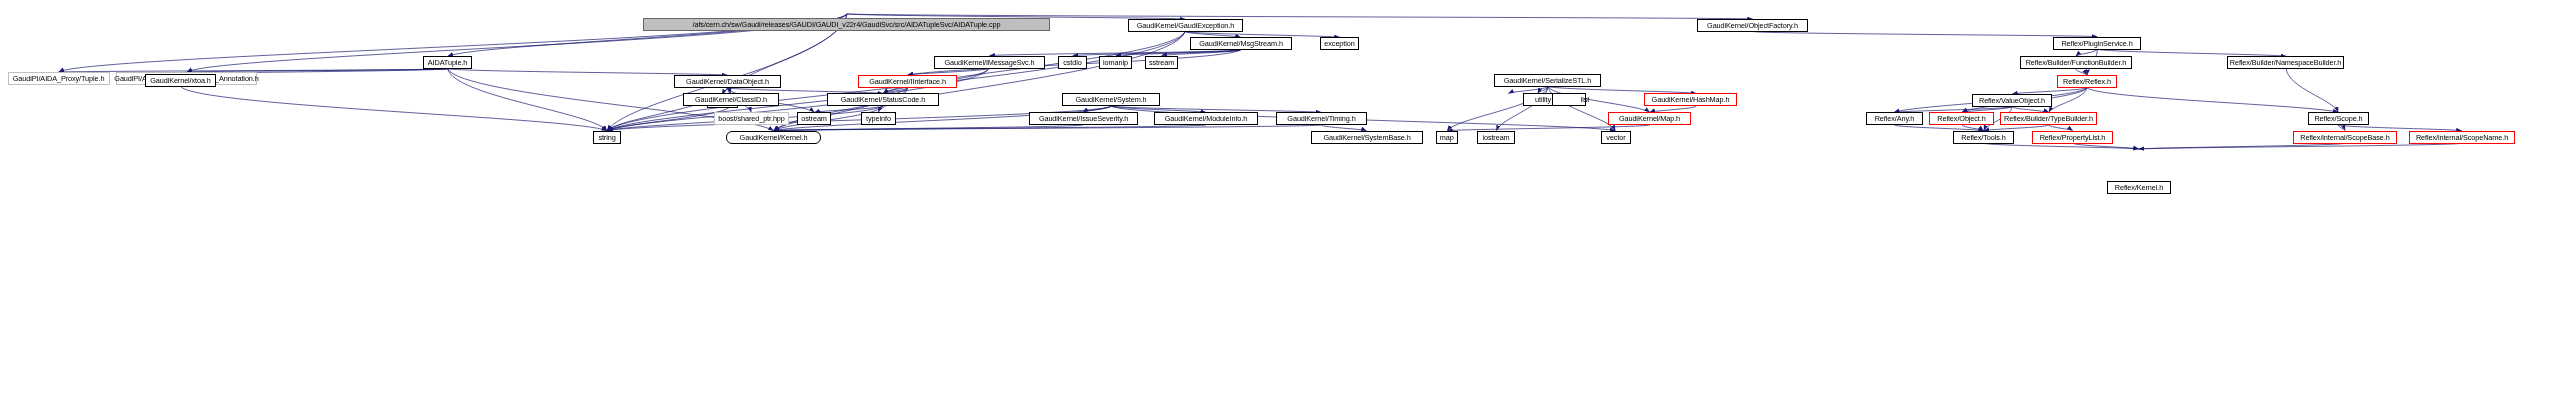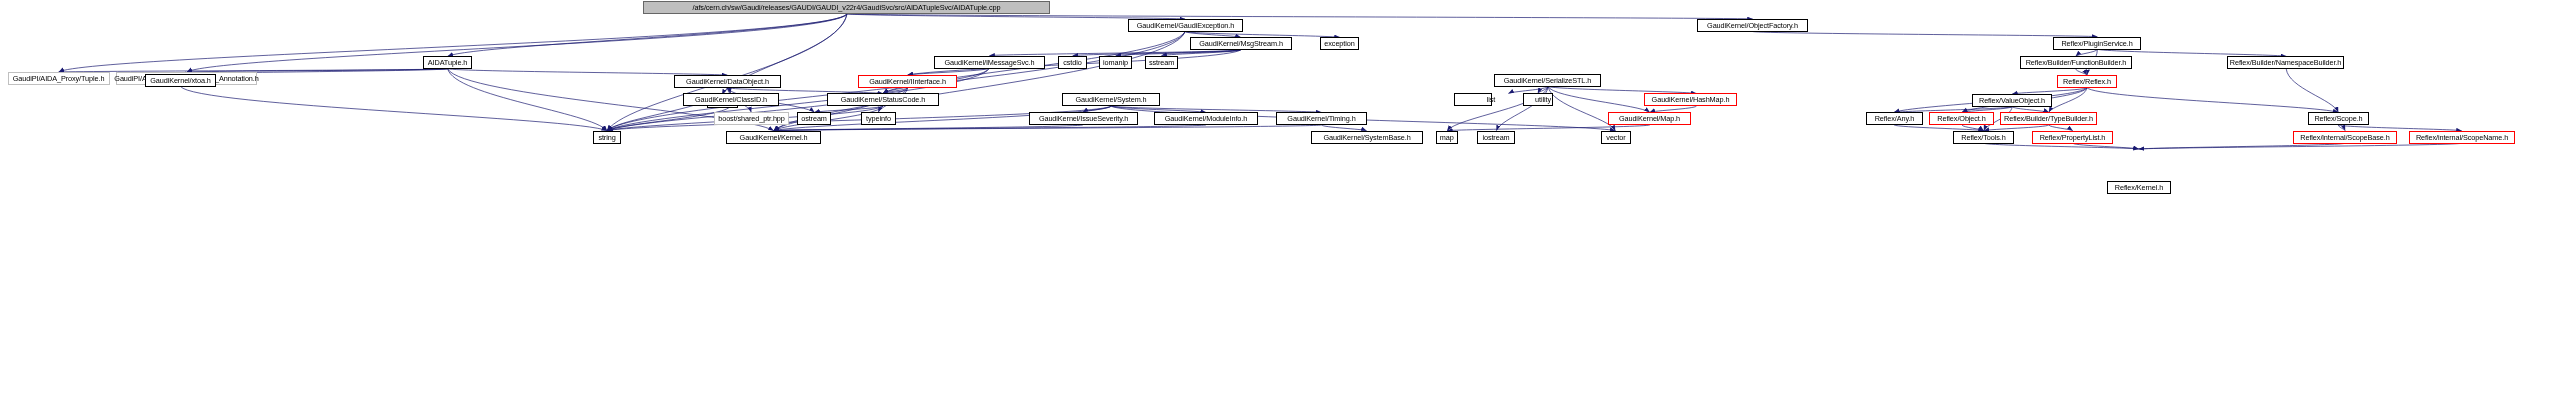--- a/index.html
+++ b/index.html
@@ -30,20 +30,21 @@
     letter-spacing:-0.1px;
     color:#000000;
     background:#ffffff;
     border:0.6px solid #000000;
     z-index:5;
   }
   .node.root{
     background:#bfbfbf;
     border:0.6px solid #666666;
     font-size:7.3px;
+    margin-top:17px;
   }
   .node.red{ border:0.6px solid #ff0000; }
   .node.grey{ border:0.6px solid #c0c0c0; }
   .node span{ padding:0 3.2px; }
 </style>
 </head>
 <body>
 
 <div id="canvas">
   <svg id="edges" viewBox="0 0 4080 659" preserveAspectRatio="none">
@@ -205,21 +206,21 @@
       </div>
       <div class="node" style="left: 683px; top: 93px; width: 96px;">
         <span>GaudiKernel/ClassID.h</span>
       </div>
       <div class="node" style="left: 827px; top: 93px; width: 112px;">
         <span>GaudiKernel/StatusCode.h</span>
       </div>
       <div class="node" style="left: 1062px; top: 93px; width: 98px;">
         <span>GaudiKernel/System.h</span>
       </div>
-      <div class="node" style="left: 1454px; top: 93px; width: 28px; padding-left: 36px;">
+      <div class="node" style="left: 1548px; top: 93px; width: 28px; padding-left: 36px;">
         <span>list</span>
       </div>
       <div class="node" style="left: 1523px; top: 93px; width: 30px; padding-left: 10px;">
         <span>utility</span>
       </div>
       <div class="node red" style="left: 1644px; top: 93px; width: 93px;">
         <span>GaudiKernel/HashMap.h</span>
       </div>
       <div class="node" style="left: 1972px; top: 94px; width: 80px;">
         <span>Reflex/ValueObject.h</span>
@@ -253,21 +254,21 @@
       </div>
       <div class="node red" style="left: 2000px; top: 112px; width: 97px;">
         <span>Reflex/Builder/TypeBuilder.h</span>
       </div>
       <div class="node" style="left: 2308px; top: 112px; width: 61px;">
         <span>Reflex/Scope.h</span>
       </div>
       <div class="node" style="left: 593px; top: 131px; width: 28px;">
         <span>string</span>
       </div>
-      <div class="node" style="left: 726px; top: 131px; width: 95px;">
+      <div class="node" style="left: 726px; top: 131px; width: 95px; border-radius: 6px;">
         <span>GaudiKernel/Kernel.h</span>
       </div>
       <div class="node" style="left: 1311px; top: 131px; width: 112px;">
         <span>GaudiKernel/SystemBase.h</span>
       </div>
       <div class="node" style="left: 1436px; top: 131px; width: 21.5px;">
         <span>map</span>
       </div>
       <div class="node" style="left: 1477px; top: 131px; width: 38px;">
         <span>iostream</span>

